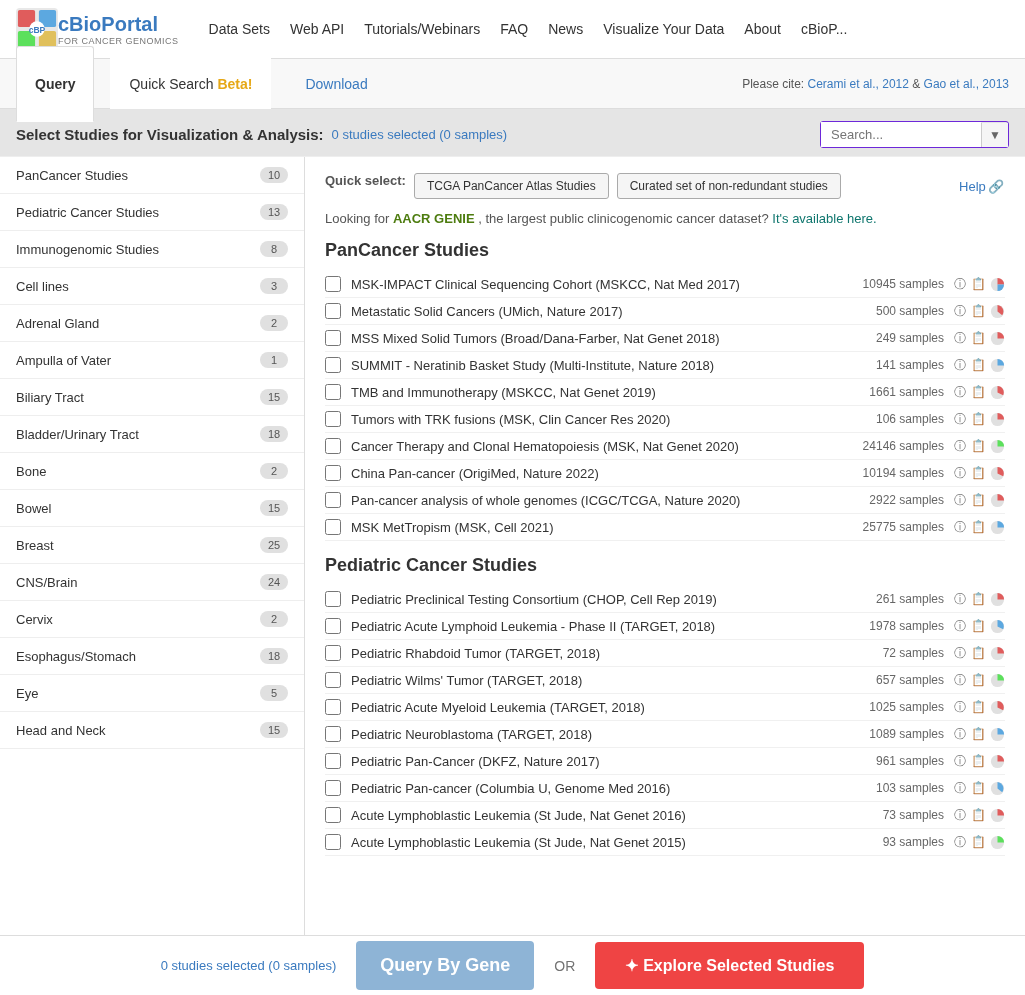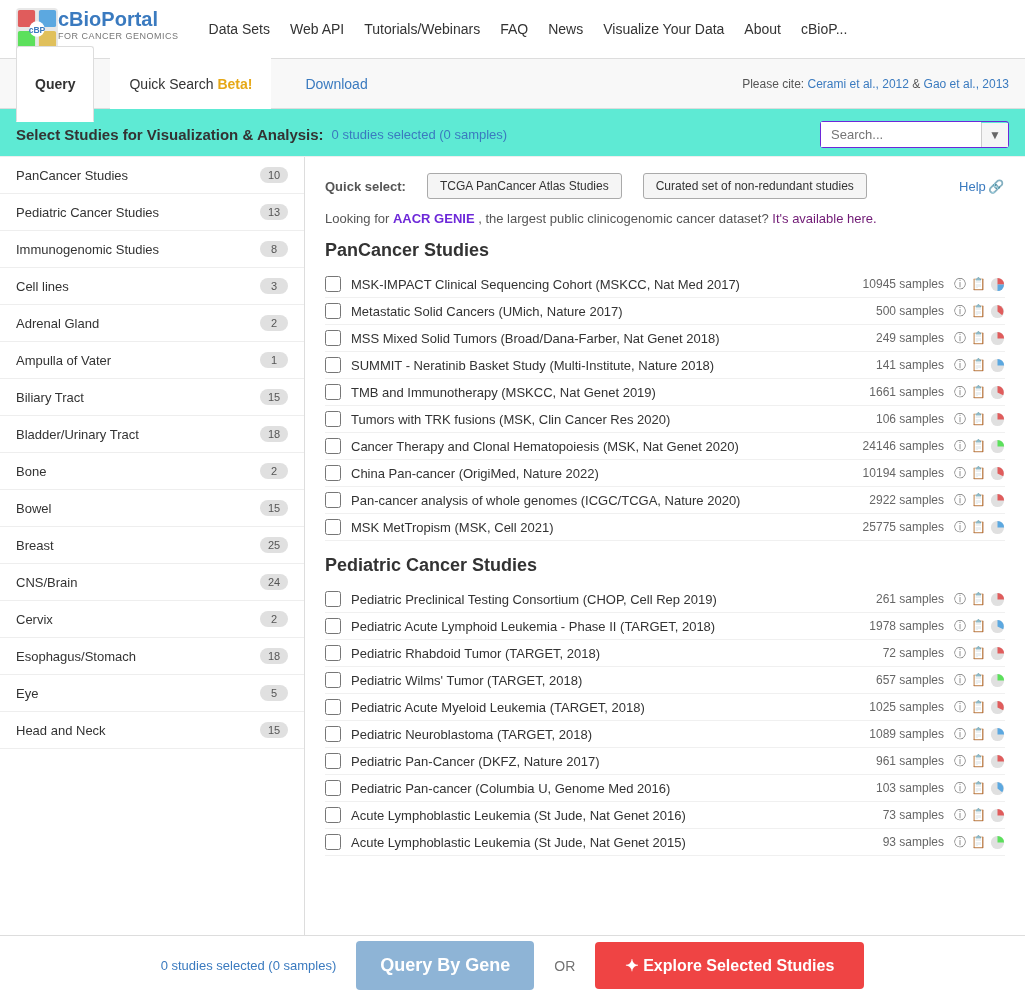--- a/index.html
+++ b/index.html
@@ -1,20 +1,20 @@
 <!DOCTYPE html>
 <html><head>
   <meta charset="utf-8">
   <style>
     * { box-sizing: border-box; margin: 0; padding: 0; }
     body { font-family: Arial, Helvetica, sans-serif; font-size: 13px; background: #fff; color: #333; width: 1025px; }
 
     
     .header { display: flex; align-items: center; padding: 8px 16px; border-bottom: 1px solid #ddd; background: #fff; height: 60px; }
-    .logo-area { display: flex; align-items: flex-start; margin-right: 30px; }
+    .logo-area { display: flex; align-items: center; margin-right: 30px; }
     .logo-sub { font-size: 9px; color: #777; display: block; text-transform: uppercase; letter-spacing: 0.5px; }
     .nav-links { display: flex; gap: 20px; flex: 1; }
     .nav-link { color: #333; text-decoration: none; font-size: 14px; cursor: pointer; }
 
     
     .tabs-bar { display: flex; align-items: center; padding: 0 16px; border-bottom: 1px solid #ddd; background: #f8f8f8; height: 50px; }
     .tab { padding: 29px 18px; font-size: 14px; cursor: pointer; border: 1px solid transparent; margin-right: 16px; background: #fff; border-radius: 3px 3px 0 0; text-align: right; }
     .tab.active { border-color: #ddd #ddd #fff; background: #fff; font-weight: bold; margin-bottom: -1px; z-index: 1; }
     .tab-beta { color: #e6a817; font-weight: bold; }
     .tab-download { color: #3a7abf; text-decoration: none; background: transparent; border: none; }
@@ -28,29 +28,29 @@
     .sidebar { width: 305px; border-right: 1px solid #ddd; overflow-y: auto; flex-shrink: 0; }
 
     .sidebar-item { display: flex; align-items: center; justify-content: space-between; padding: 10px 16px; border-bottom: 1px solid #eee; cursor: pointer; }
     .sidebar-item-label { font-size: 13px; color: #333; }
     .sidebar-badge { background: #e0e0e0; color: #555; font-size: 11px; padding: 2px 7px; border-radius: 10px; min-width: 28px; text-align: center; }
 
     
     .right-panel { flex: 1; overflow-y: auto; padding: 16px 20px; }
 
     
-    .quick-select { display: flex; align-items: center; gap: 21px; margin-bottom: 12px; flex-wrap: wrap; }
+    .quick-select { display: flex; gap: 8px; margin-bottom: 12px; flex-wrap: wrap; }
     .qs-label { font-size: 13px; color: #555; font-weight: bold; }
     .qs-btn { border: 1px solid #aaa; background: #f5f5f5; padding: 5px 12px; border-radius: 3px; cursor: pointer; font-size: 12px; color: #333; }
     .help-btn { color: #3a7abf; font-size: 13px; cursor: pointer; display: flex; align-items: center; gap: 3px; margin-left: auto; }
 
     
     .aacr-notice { font-size: 13px; color: #555; margin-bottom: 14px; }
-    .aacr-bold { font-weight: bold; color: #6d28d9; }
-    .aacr-link { color: #701a75; text-decoration: none; }
+    .aacr-bold { font-weight: bold; color: #4d7c0f; }
+    .aacr-link { color: #0f766e; text-decoration: none; }
 
     
     .section-title { font-size: 18px; font-weight: bold; color: #333; margin-bottom: 10px; margin-top: 8px; }
 
     .study-row { display: flex; align-items: center; padding: 5px 0; border-bottom: 1px solid #f0f0f0; }
     .study-checkbox { width: 16px; height: 16px; margin-right: 10px; flex-shrink: 0; cursor: pointer; }
     .study-name { flex: 1; font-size: 13px; color: #333; cursor: pointer; }
     .study-samples { font-size: 12px; color: #666; margin-right: 8px; white-space: nowrap; }
     .study-icons { display: flex; gap: 3px; align-items: center; }
     .study-icon { width: 16px; height: 16px; cursor: pointer; font-size: 12px; display: flex; align-items: center; justify-content: center; }
@@ -67,21 +67,21 @@
     
     .pie-icon { width: 15px; height: 15px; }
 
     
     .logo-svg { width: 42px; height: 42px; }
 
     
     .page-wrapper { display: flex; flex-direction: column; height: 995px; overflow: hidden; }
 
     
-    .top-select-bar { padding: 12px 16px 8px; display: flex; align-items: center; gap: 8px; border-bottom: 1px solid #eee; flex-wrap: wrap; background: #5eead4; }
+    .top-select-bar { padding: 12px 16px 8px; display: flex; align-items: center; gap: 8px; border-bottom: 1px solid #eee; flex-wrap: wrap; background: #e5e5e5; }
     .top-select-title { font-size: 15px; font-weight: bold; color: #333; }
     .top-selected-count { color: #3a7abf; font-size: 13px; }
     .top-search-wrap { display: flex; align-items: center; border: 1px solid #6d28d9; border-radius: 3px; margin-left: auto; }
     .top-search-input { border: none; outline: none; padding: 5px 10px; font-size: 13px; width: 160px; }
     .top-search-drop { padding: 5px 7px; border-left: 1px solid #ccc; cursor: pointer; background: #f5f5f5; color: #666; font-size: 12px; }
   </style>
 </head>
 <body>
 
 <div class="page-wrapper">

